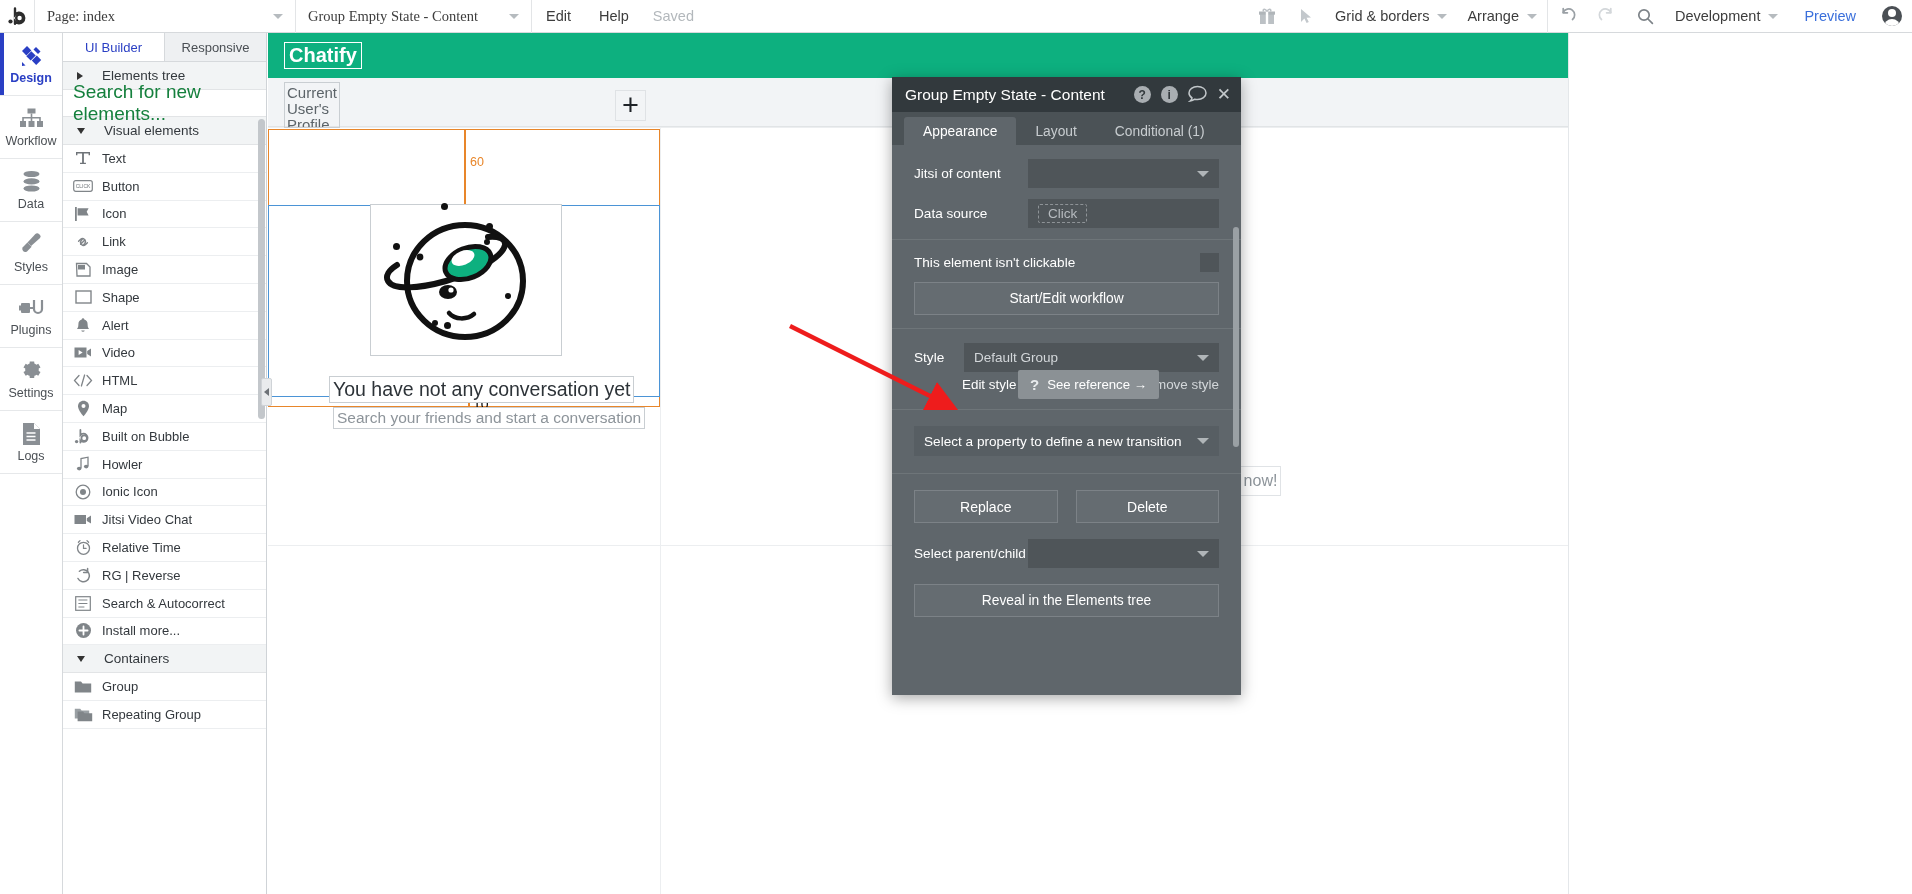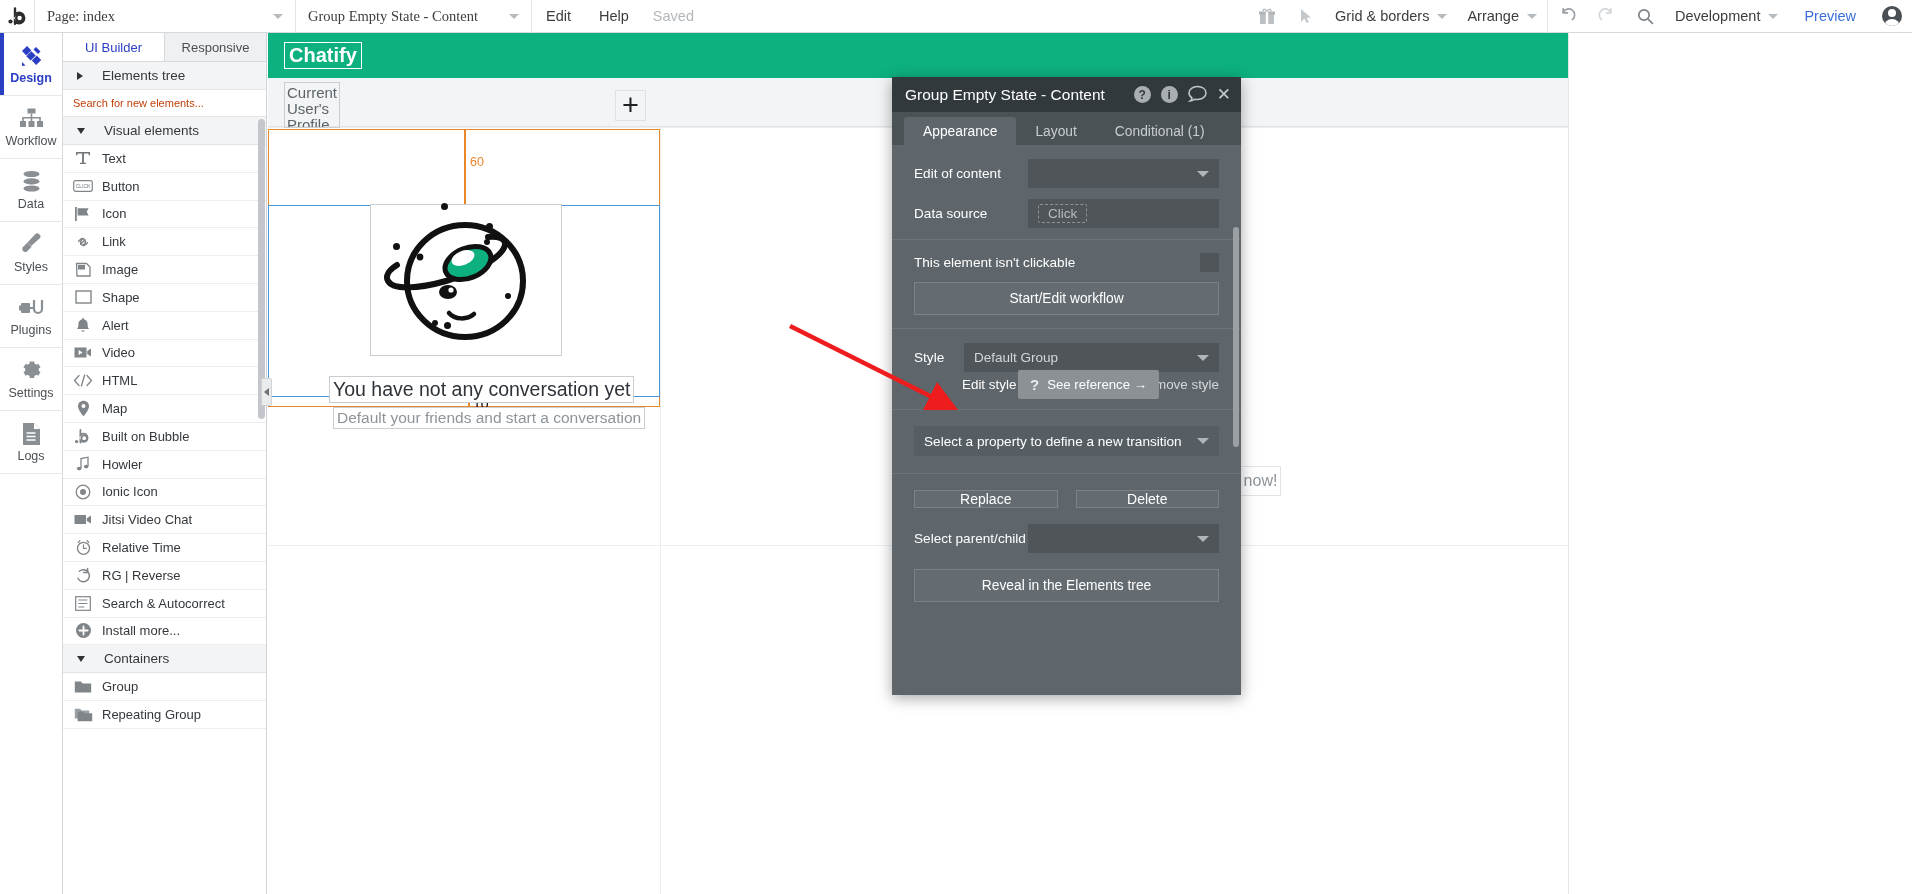--- a/index.html
+++ b/index.html
@@ -83,21 +83,21 @@
   .ep-tab.active { background: #ffffff; color: #2a3fc4; border-right: 1px solid #d6d9dc; }
   .ep-section {
     height: 28px; display: flex; align-items: center; gap: 19px; padding-left: 14px;
     background: #f2f4f5; border-bottom: 1px solid #e2e4e6; font-size: 13.5px; color: #33383d;
     cursor: pointer;
   }
   .tri-r { width: 0; height: 0; border-top: 4.5px solid transparent; border-bottom: 4.5px solid transparent; border-left: 6px solid #333; }
   .tri-d { width: 0; height: 0; border-left: 4.5px solid transparent; border-right: 4.5px solid transparent; border-top: 6px solid #333; }
   .ep-search {
     height: 27px; display: flex; align-items: center; padding-left: 10px;
-    border-bottom: 1px solid #e2e4e6; font-size: 11px; color: #c2410c;
+    border-bottom: 1px solid #e2e4e6; font-size: 19px; color: #15803d;
   }
   .ep-row {
     height: 27.8px; display: flex; align-items: center; gap: 9px; padding-left: 10px;
     border-bottom: 1px solid #eceef0; font-size: 13px; color: #33383d; cursor: pointer;
     background: #ffffff;
   }
   .ep-row .ico {
     width: 20px; height: 18px; display: flex; align-items: center; justify-content: center;
     color: #808589; flex: 0 0 20px;
   }
@@ -246,21 +246,21 @@
   .pp-wh { display: flex; padding: 16px 22px 0 22px; }
   .pp-wh .col { flex: 1; }
   .pp-wh .k { color: #ffffff; font-size: 13.6px; margin-bottom: 6px; }
   .pp-wh .v { color: #d3d7da; font-size: 13.4px; }
   .pp-trans {
     margin: 16px 22px 0 22px; height: 30px; background: #575e63; display: flex; align-items: center;
     padding: 0 10px; color: #ffffff; font-size: 13.6px; position: relative; cursor: pointer;
   }
   .pp-2btn { display: flex; gap: 18px; padding: 16px 22px 0 22px; }
   .pp-2btn .b {
-    flex: 1; height: 18px; border: 1px solid #7c8287; background: #656c71; color: #ffffff;
+    flex: 1; height: 33px; border: 1px solid #7c8287; background: #656c71; color: #ffffff;
     font-size: 14px; display: flex; align-items: center; justify-content: center; cursor: pointer;
   }
   .pp-scroll {
     position: absolute; right: 2px; top: 82px; width: 6px; height: 220px;
     background: #9aa0a4; border-radius: 3px;
   }
   .arrow-red { position: absolute; z-index: 11; pointer-events: none; }
 </style>
 </head>
 <body>
@@ -676,21 +676,21 @@
         <circle cx="116" cy="37" r="3" fill="#111111"></circle>
         <circle cx="64" cy="118" r="3" fill="#111111"></circle>
       </svg>
     </div>
     <span class="handle" style="left:173px; top:170px;"></span>
     <span class="handle" style="left:218px; top:190px;"></span>
     <span class="handle" style="left:125px; top:210px;"></span>
     <span class="handle" style="left:176px; top:289px;"></span>
 
     <div class="txt-main">You have not any conversation yet</div>
-    <div class="txt-sub">Default your friends and start a conversation</div>
+    <div class="txt-sub">Search your friends and start a conversation</div>
 
     <div class="far-txt-1">ce</div>
     <div class="far-txt-2">n Chatify now!</div>
   </div>
 
   <div class="proppanel">
     <div class="pp-head">
       <span>Group Empty State - Content</span>
       <span class="pp-head-icons">
         <span class="ic-circ">?</span>
@@ -707,21 +707,21 @@
     <div class="pp-tabs">
       <div class="pp-tab active">Appearance</div>
       <div class="pp-tab">Layout</div>
       <div class="pp-tab">Conditional (1)</div>
     </div>
 
     <div class="pp-body">
 
       <div class="pp-rowgrp">
         <div class="pp-row">
-          <span class="pp-label">Edit of content</span>
+          <span class="pp-label">Jitsi of content</span>
           <span class="pp-select">
             <span></span>
             <span class="cdn"></span>
           </span>
         </div>
         <div class="pp-row">
           <span class="pp-label">Data source</span>
           <span class="pp-click">
             <span>Click</span>
           </span>

